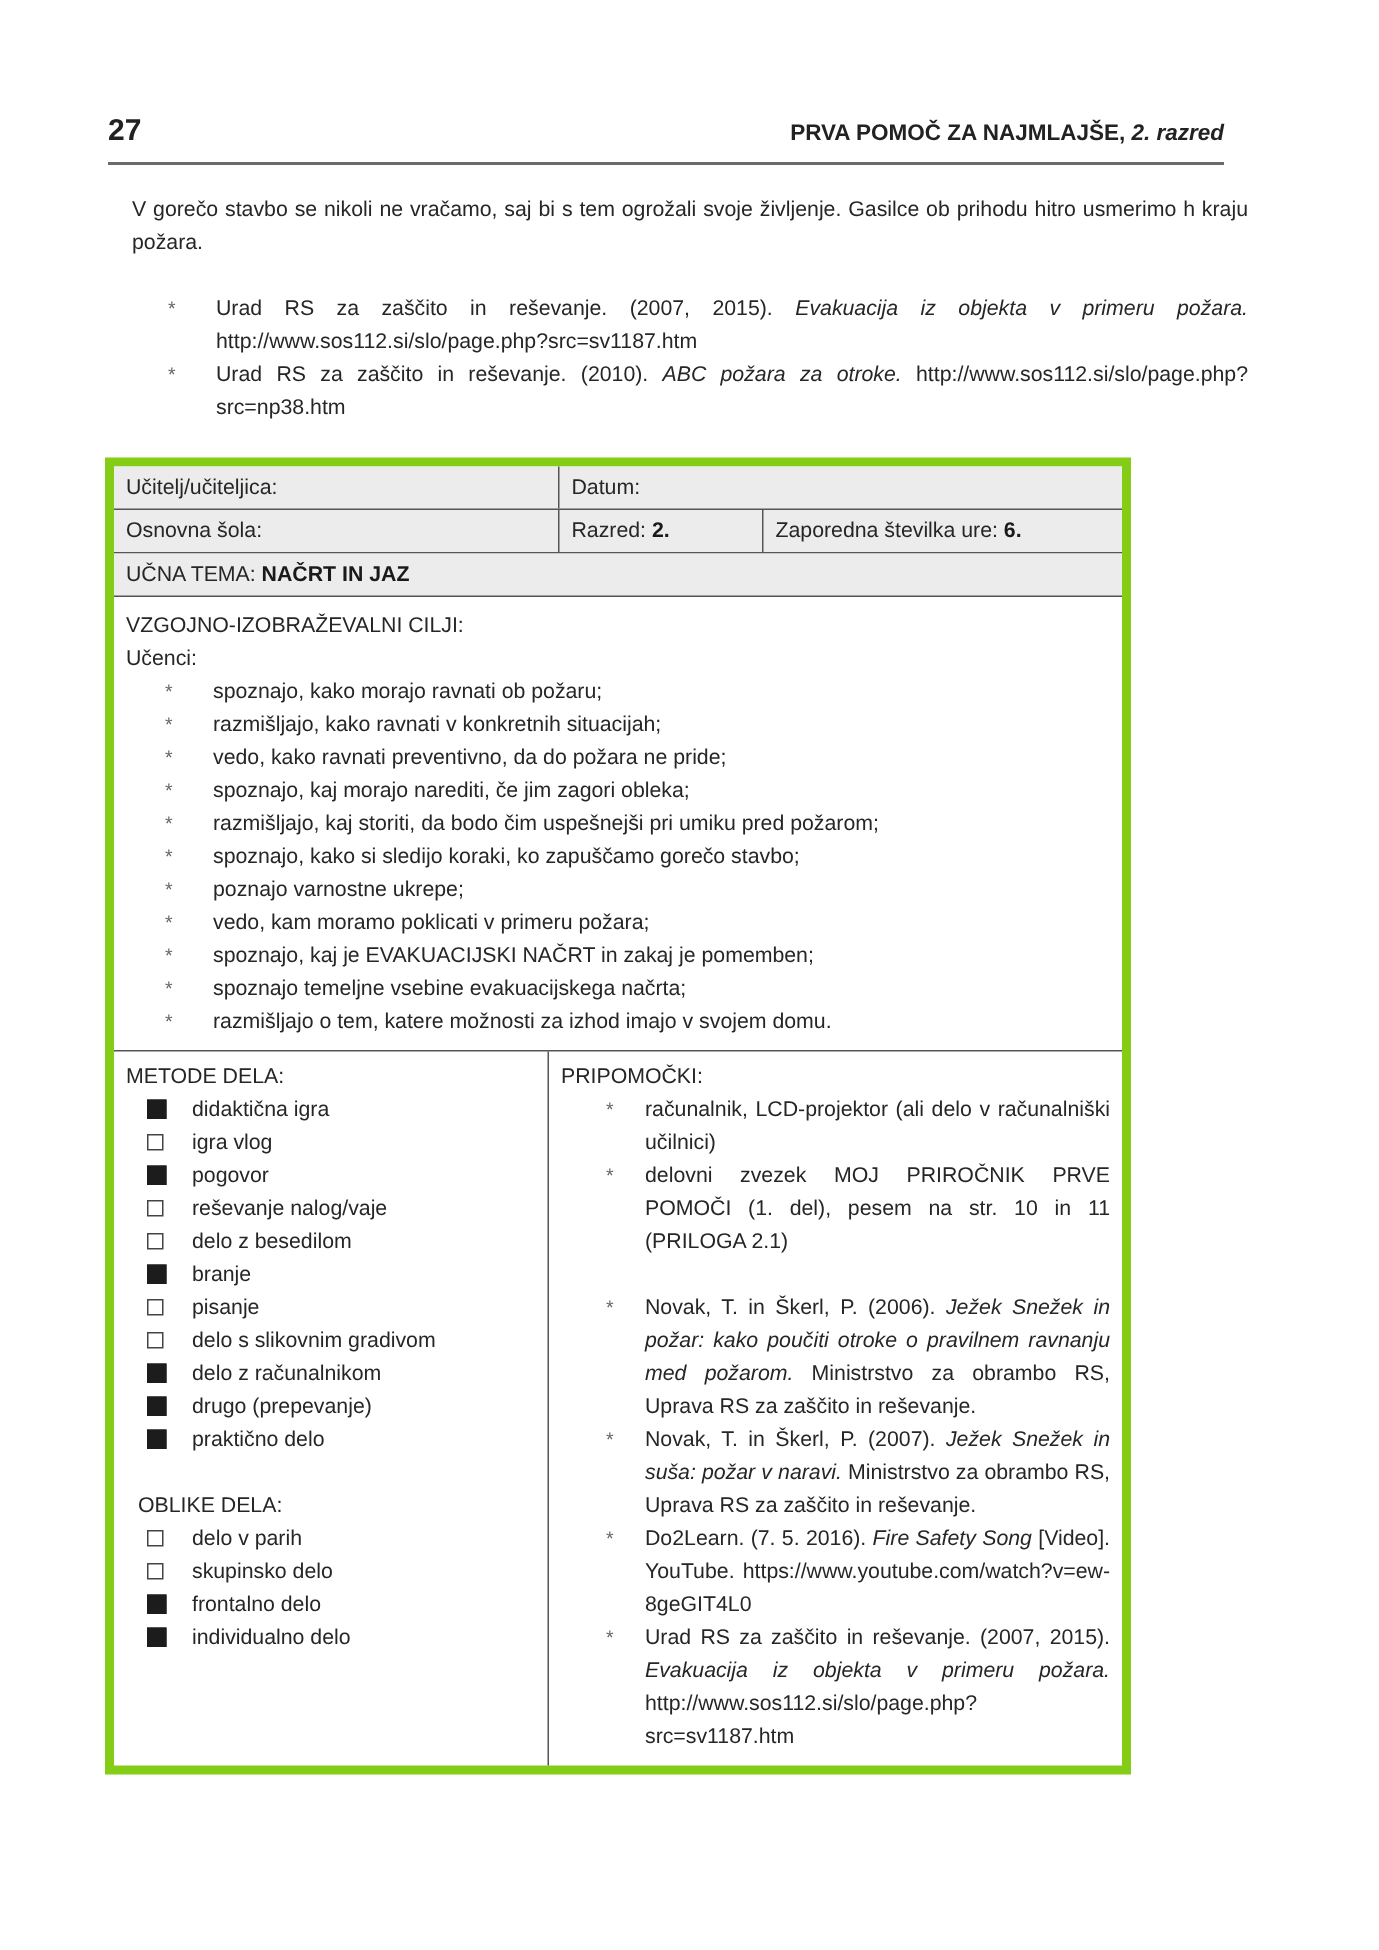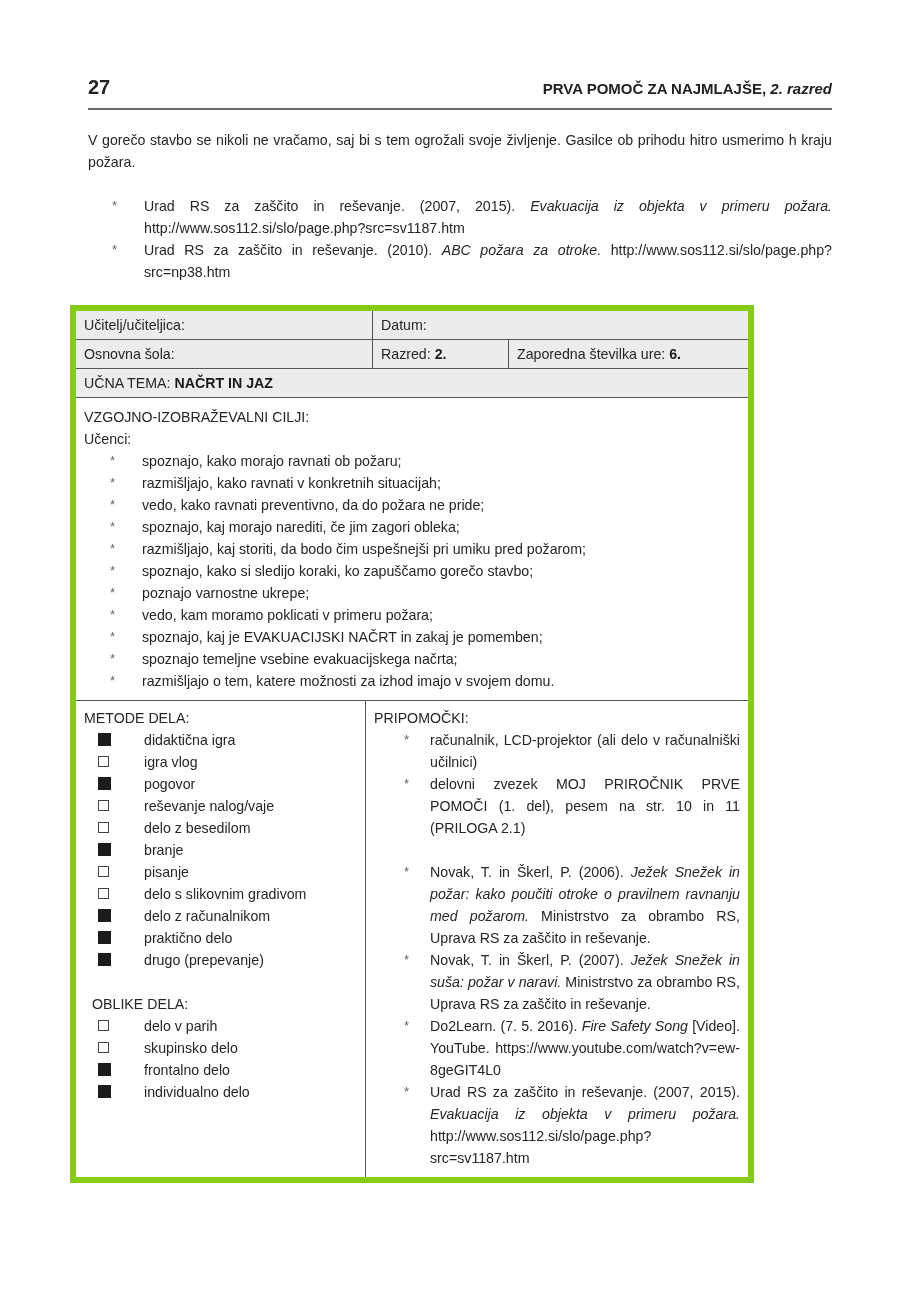--- a/index.html
+++ b/index.html
@@ -1,21 +1,21 @@
 <!DOCTYPE html>
 <html><head>
 <meta charset="utf-8">
 <style>
   html, body { margin: 0; padding: 0; background: #ffffff; }
   body {
     width: 919px; height: 1300px; position: relative; overflow: hidden;
     font-family: "Liberation Sans", sans-serif; color: #262626;
   }
   .page-header {
-    position: absolute; left: 88px; top: 76px; width: 744px; height: 32px;
+    position: absolute; left: 72px; top: 76px; width: 744px; height: 32px;
     border-bottom: 2px solid #6a6a6a;
   }
   .page-number {
     position: absolute; left: 0; top: 0; font-size: 20px; font-weight: bold; color: #222;
   }
   .running-title {
     position: absolute; right: 0; top: 4px; font-size: 15px; font-weight: bold; color: #222; text-align: center;
   }
   .running-title i { font-weight: bold; }
   .intro {
@@ -44,21 +44,21 @@
   .c1 { width: 296px; }
   .c2 { width: 136px; }
   .c3 { flex: 1; }
   .c23 { flex: 1; }
   .goals { padding: 8px 8px 8px 8px; }
   .goals .star-list { list-style: none; margin: 0; padding: 0 0 0 26px; }
   .bottom-row { display: flex; }
   .left-col { width: 290px; padding: 6px 8px; box-sizing: border-box; border-right: 1.5px solid #555; }
   .right-col { flex: 1; padding: 6px 8px 8px 8px; box-sizing: border-box; }
   .check-list { list-style: none; margin: 0; padding: 0 0 0 14px; }
-  .check-list li { position: relative; padding-left: 46px; }
+  .check-list li { position: relative; padding-left: 30px; }
   .box {
     position: absolute; left: 0; top: 5px; width: 11px; height: 11px; box-sizing: border-box;
     border: 1.3px solid #444; background: #fff;
   }
   .box.checked { background: #1c1c1c; border-color: #1c1c1c; width: 13px; height: 13px; top: 4px; }
   .sub-heading { margin-top: 22px; padding-left: 8px; }
   .right-col .star-list { list-style: none; margin: 0; padding: 0 0 0 30px; }
   .right-col .star-list li { padding-left: 26px; }
   .spacer { height: 22px; }
   b { color: #1a1a1a; }
@@ -122,22 +122,22 @@
       <ul class="check-list" id="methods-list">
           <li><span class="box checked"></span><span>didaktična igra</span></li>
           <li><span class="box"></span><span>igra vlog</span></li>
           <li><span class="box checked"></span><span>pogovor</span></li>
           <li><span class="box"></span><span>reševanje nalog/vaje</span></li>
           <li><span class="box"></span><span>delo z besedilom</span></li>
           <li><span class="box checked"></span><span>branje</span></li>
           <li><span class="box"></span><span>pisanje</span></li>
           <li><span class="box"></span><span>delo s slikovnim gradivom</span></li>
           <li><span class="box checked"></span><span>delo z računalnikom</span></li>
+          <li><span class="box checked"></span><span>drugo (prepevanje)</span></li>
           <li><span class="box checked"></span><span>praktično delo</span></li>
-          <li><span class="box checked"></span><span>drugo (prepevanje)</span></li>
         </ul>
       <div class="sub-heading">OBLIKE DELA:</div>
       <ul class="check-list" id="forms-list">
           <li><span class="box"></span><span>delo v parih</span></li>
           <li><span class="box"></span><span>skupinsko delo</span></li>
           <li><span class="box checked"></span><span>frontalno delo</span></li>
           <li><span class="box checked"></span><span>individualno delo</span></li>
         </ul>
       <div style="height:36px"></div>
     </div>

